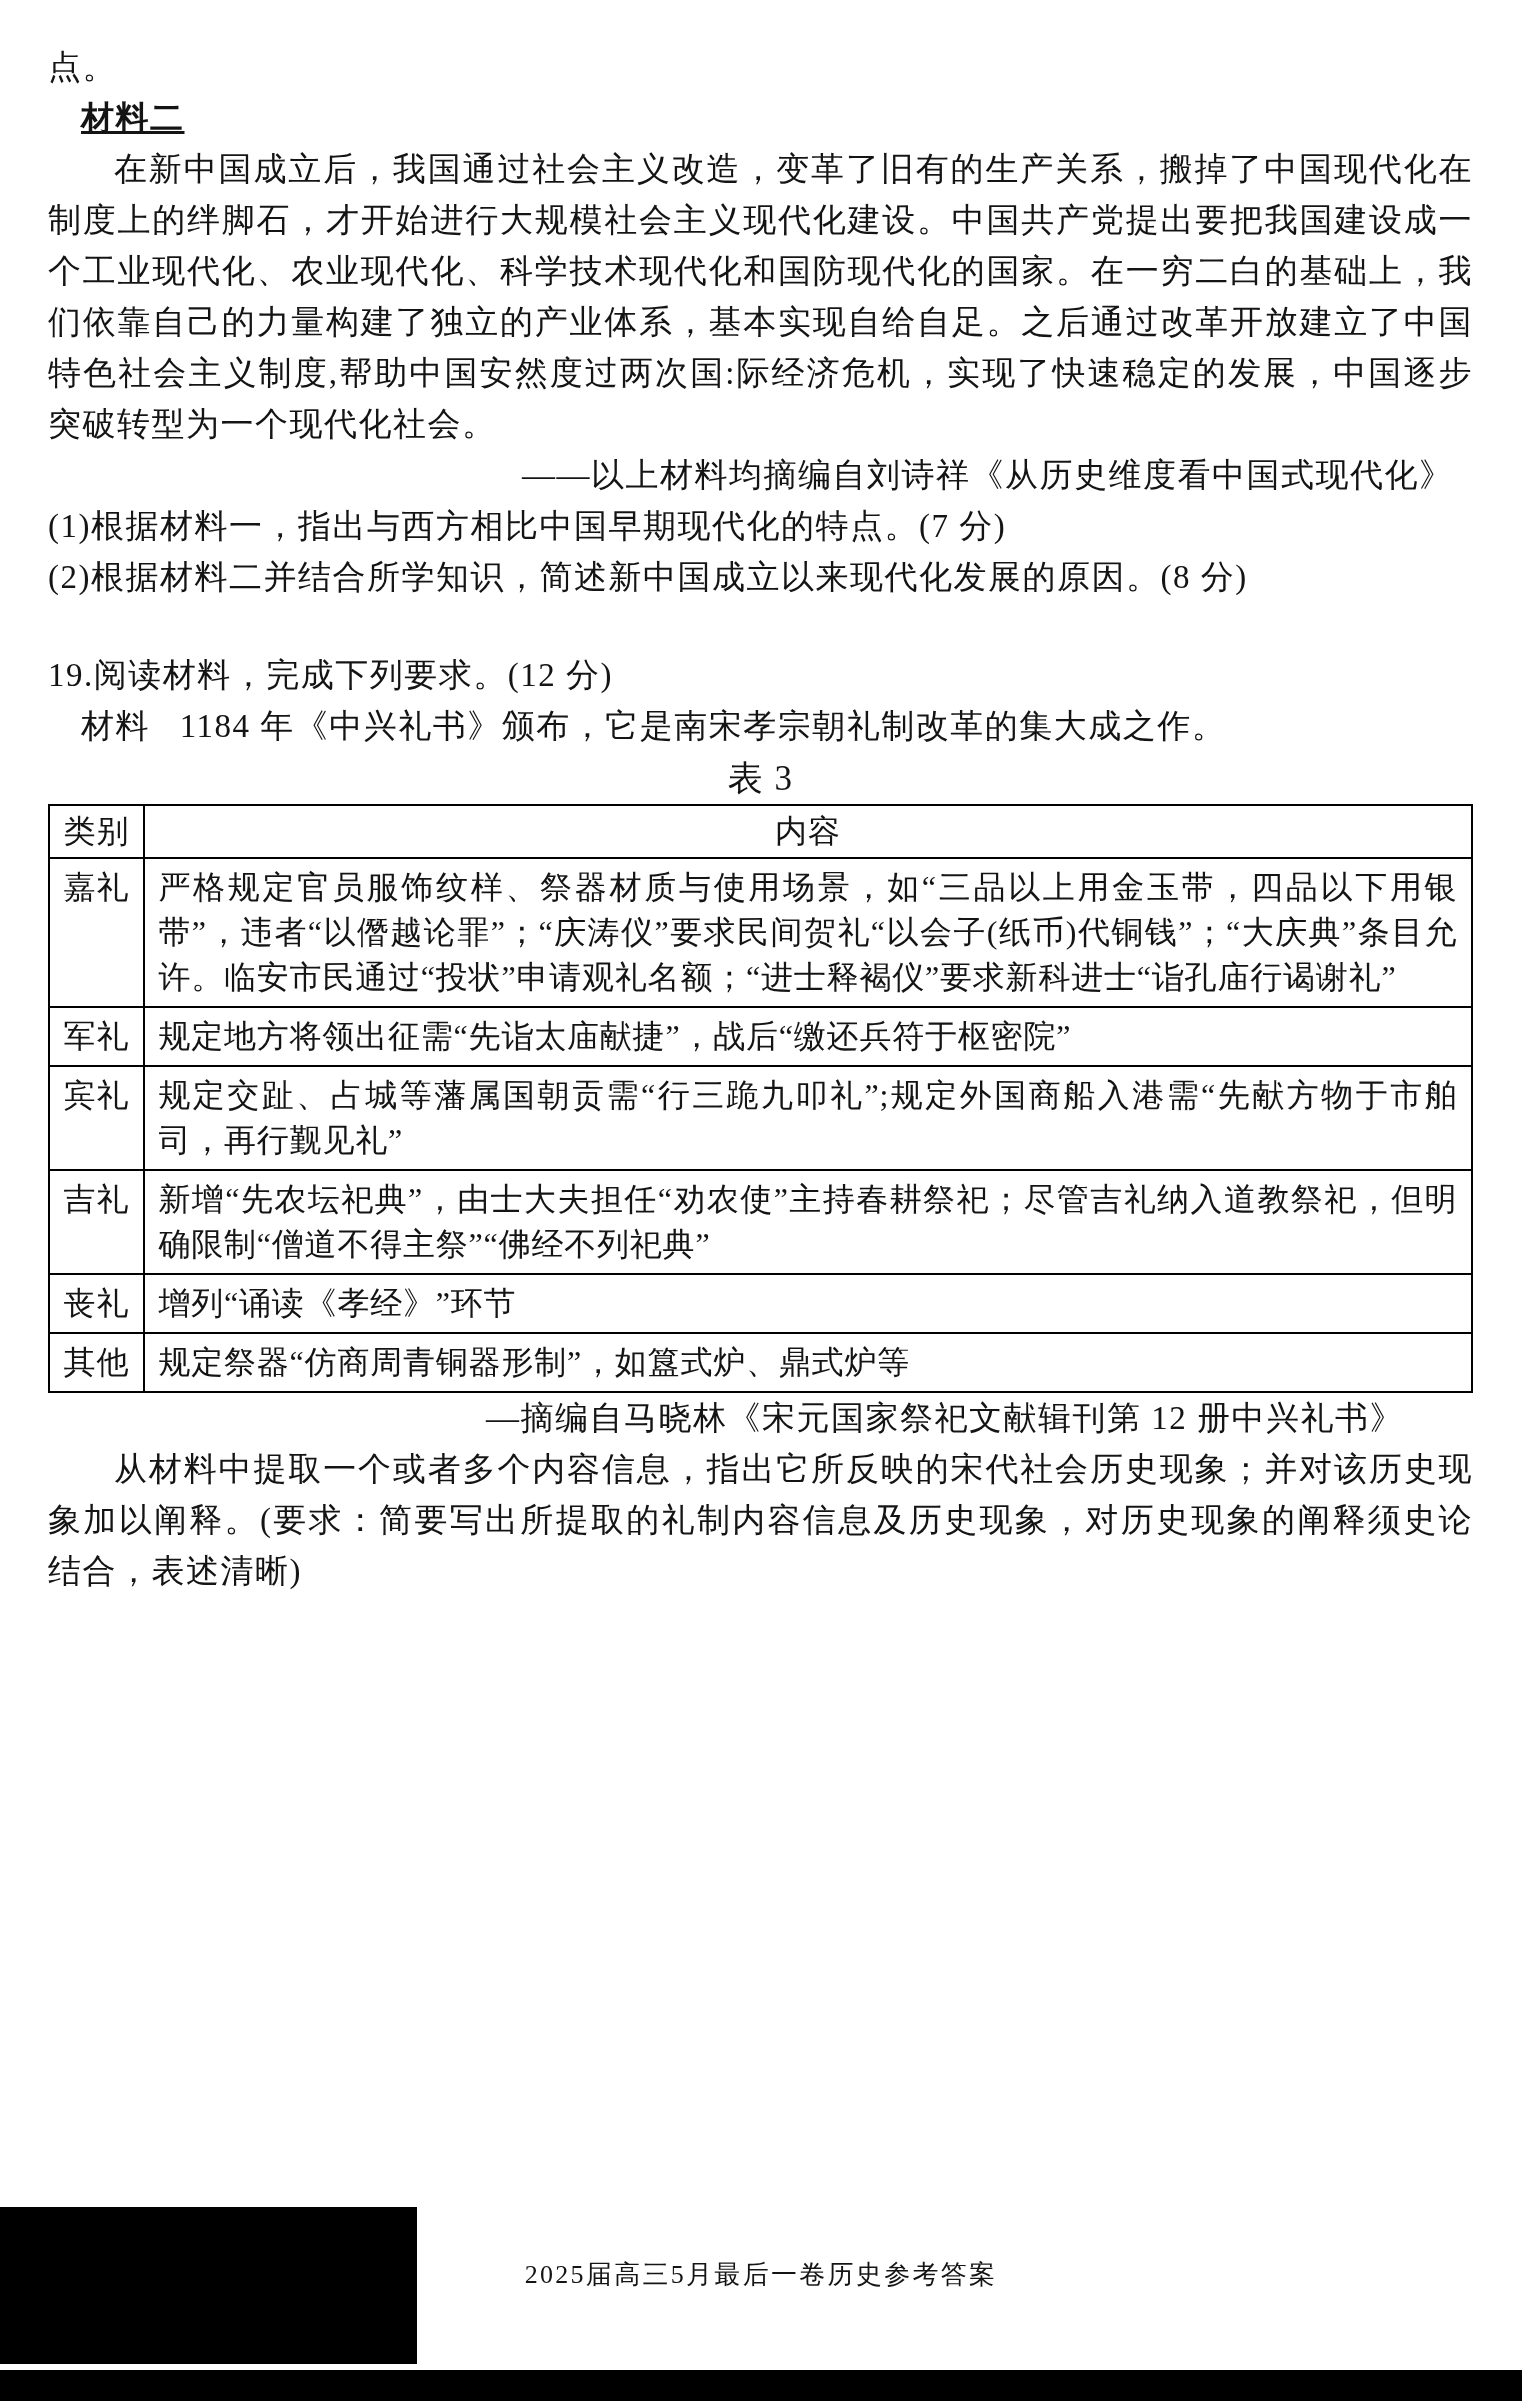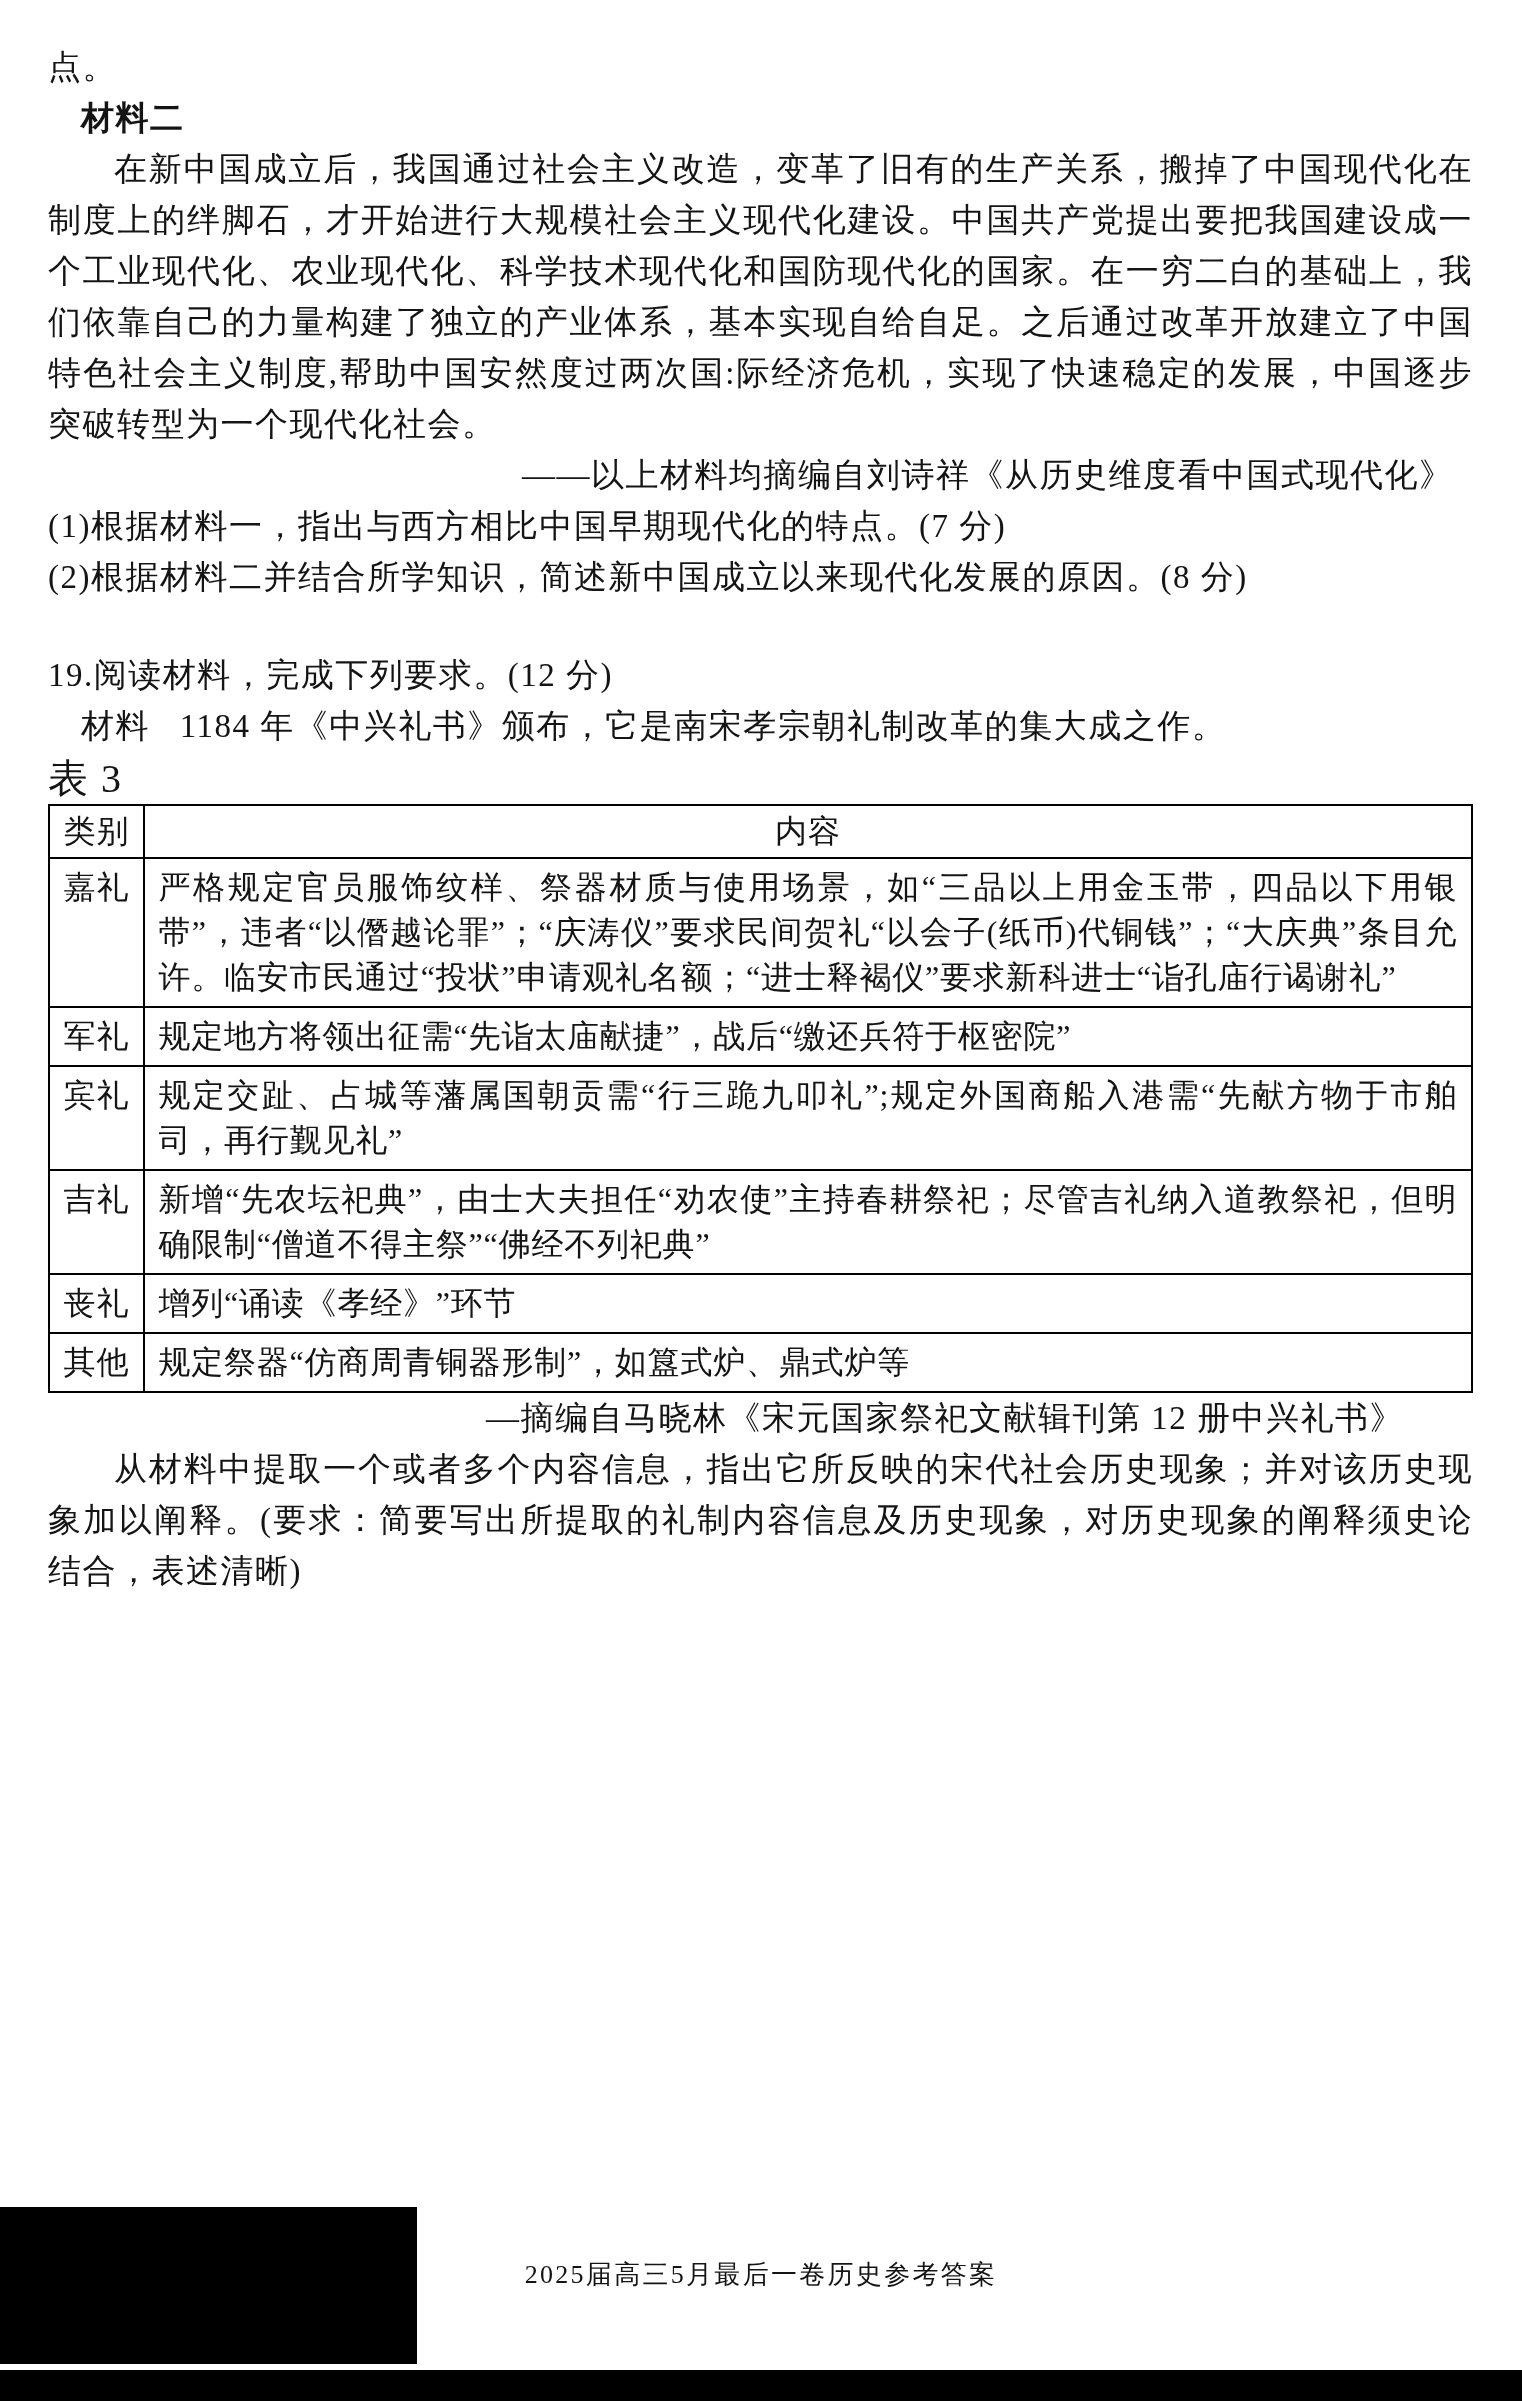--- a/index.html
+++ b/index.html
@@ -24,26 +24,26 @@
     top: 42px;
     width: 1425px;
   }
   .line {
     font-size: 33px;
     line-height: 51px;
     letter-spacing: 1.5px;
     text-align: justify;
     margin: 0;
   }
-  .bold { font-weight: 700; }
+  .bold { font-weight: 700; text-decoration: underline; }
   .indent1 { text-indent: 1em; }
   .indent2 { text-indent: 2em; }
   .src { text-align: right; padding-right: 19.6px; text-indent: 0; }
   .tbl-src { text-align: right; padding-right: 69px; text-indent: 0; margin-top: 0; }
-  .caption { font-size: 40px; line-height: 47px; margin: 3px 0 0 0; letter-spacing: 1.5px; }
+  .caption { text-align: center; font-size: 35px; line-height: 47px; margin: 3px 0 0 0; letter-spacing: 1.5px; }
   .gap { height: 47px; }
   .mlabel { font-weight: 400; margin-right: 0.9em; }
 
   table.ritual {
     width: 100%;
     border-collapse: collapse;
     margin-top: 1.5px;
   }
   table.ritual th, table.ritual td {
     border: 2.3px solid #000000;

